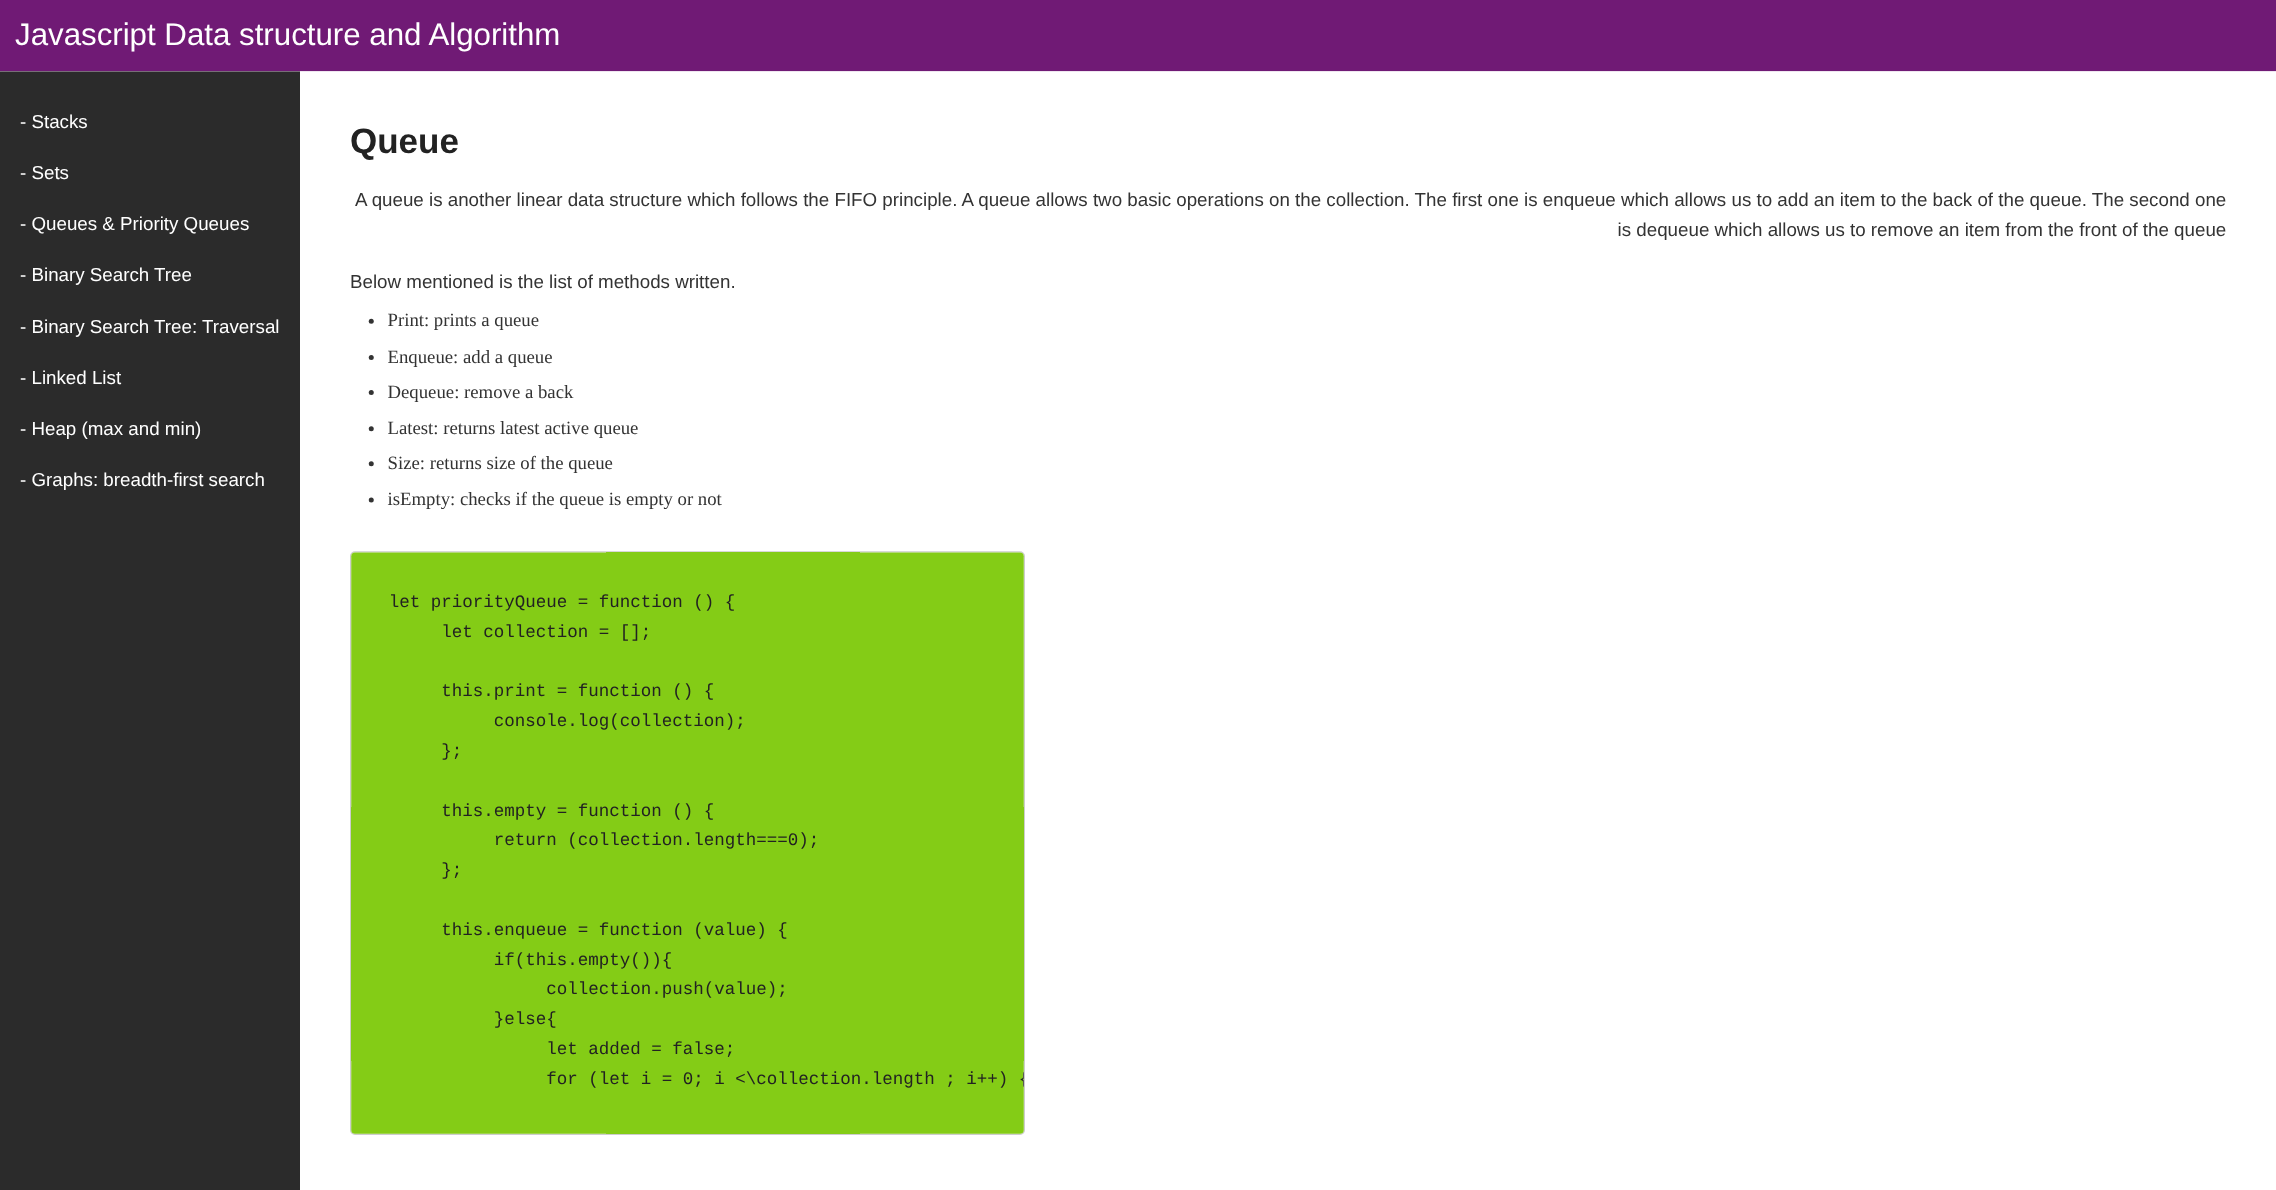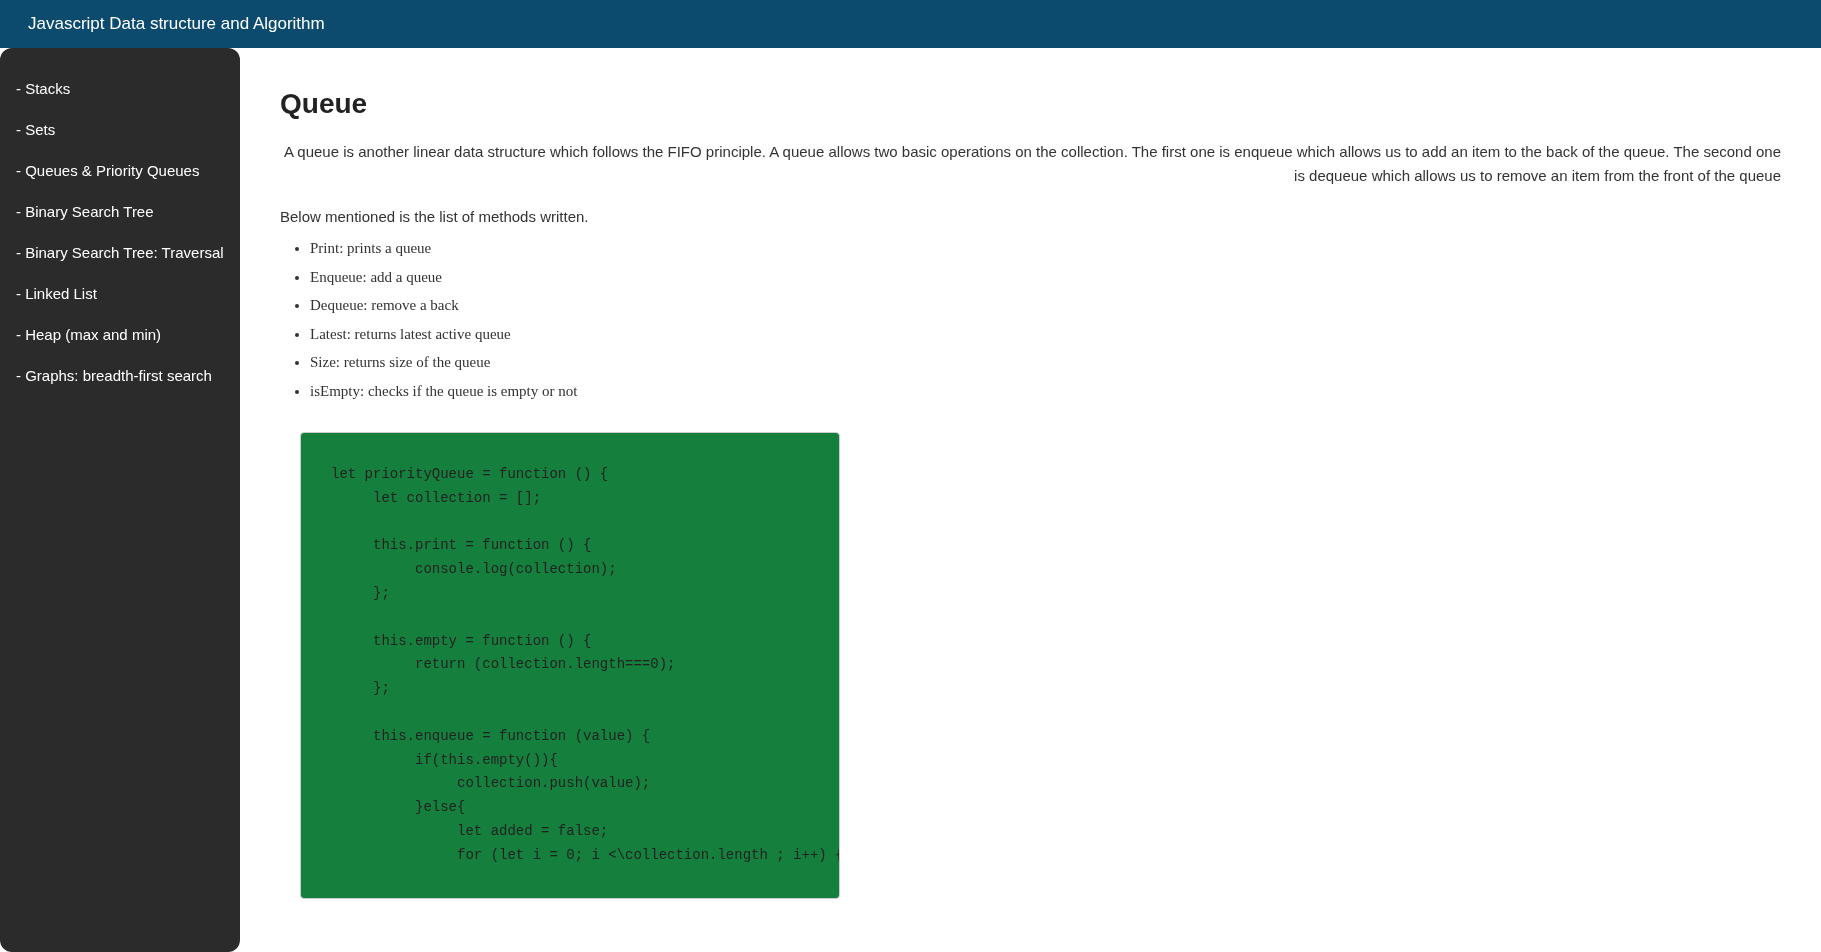--- a/index.html
+++ b/index.html
@@ -10,43 +10,42 @@
 
     body {
       font-family: Arial, sans-serif;
       display: flex;
       flex-direction: column;
       height: 100vh;
       overflow: hidden;
     }
 
     #app-header {
-      background-color: #0c4a6e;
+      background-color: #701a75;
       color: white;
-      padding: 14px 28px;
-      font-size: 17px;
+      padding: 14px 12px;
+      font-size: 25px;
       font-weight: normal;
       flex-shrink: 0;
     }
 
     #main-layout {
       display: flex;
       flex: 1;
       overflow: hidden;
     }
 
     #sidebar {
       background-color: #2b2b2b;
       color: white;
       width: 240px;
       min-width: 240px;
       padding: 20px 0;
       overflow-y: auto;
       flex-shrink: 0;
-      border-radius: 12px;
     }
 
     .sidebar-item {
       display: block;
       padding: 12px 16px;
       color: white;
       font-size: 15px;
       cursor: pointer;
       text-decoration: none;
     }
@@ -87,32 +86,31 @@
 
     #methods-list li {
       font-size: 15px;
       color: #333;
       margin-bottom: 6px;
       line-height: 1.5;
       font-family: Liberation Serif, serif;
     }
 
     #code-block {
-      background-color: #15803d;
+      background-color: #84cc16;
       border: 1px solid #ccc;
       border-radius: 4px;
       padding: 30px 30px;
       font-family: 'Courier New', Courier, monospace;
       font-size: 14px;
       color: #222;
       line-height: 1.7;
       white-space: pre;
       overflow-x: auto;
       max-width: 540px;
-      margin-left: 20px;
     }
   </style>
 </head>
 <body>
 
 <header id="app-header">
   <span>Javascript Data structure and Algorithm</span>
 </header>
 
 <div id="main-layout">

